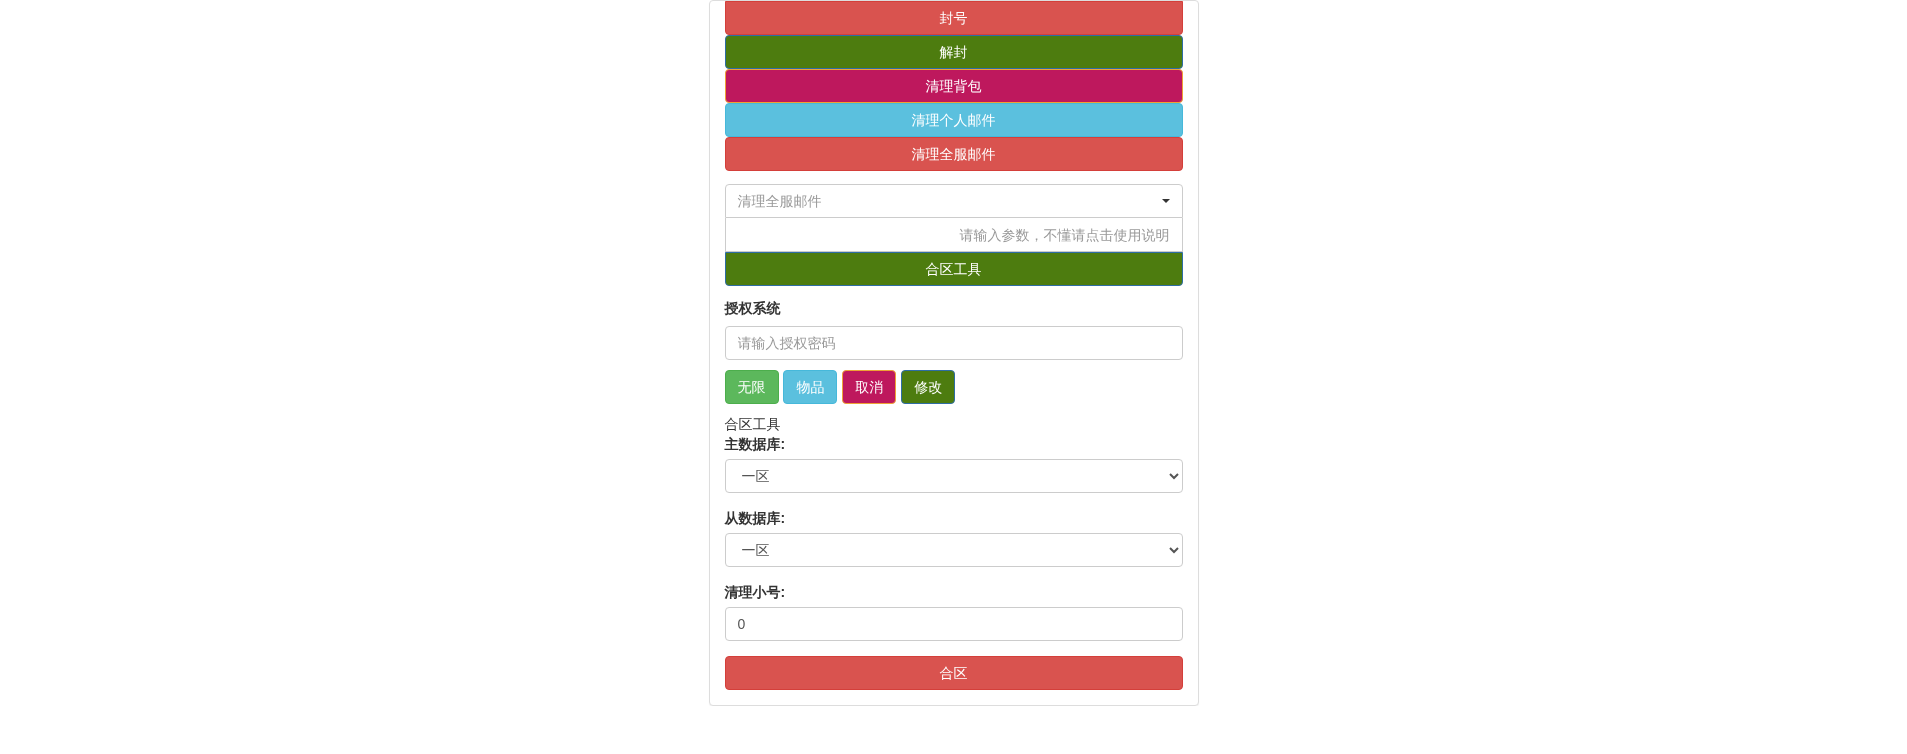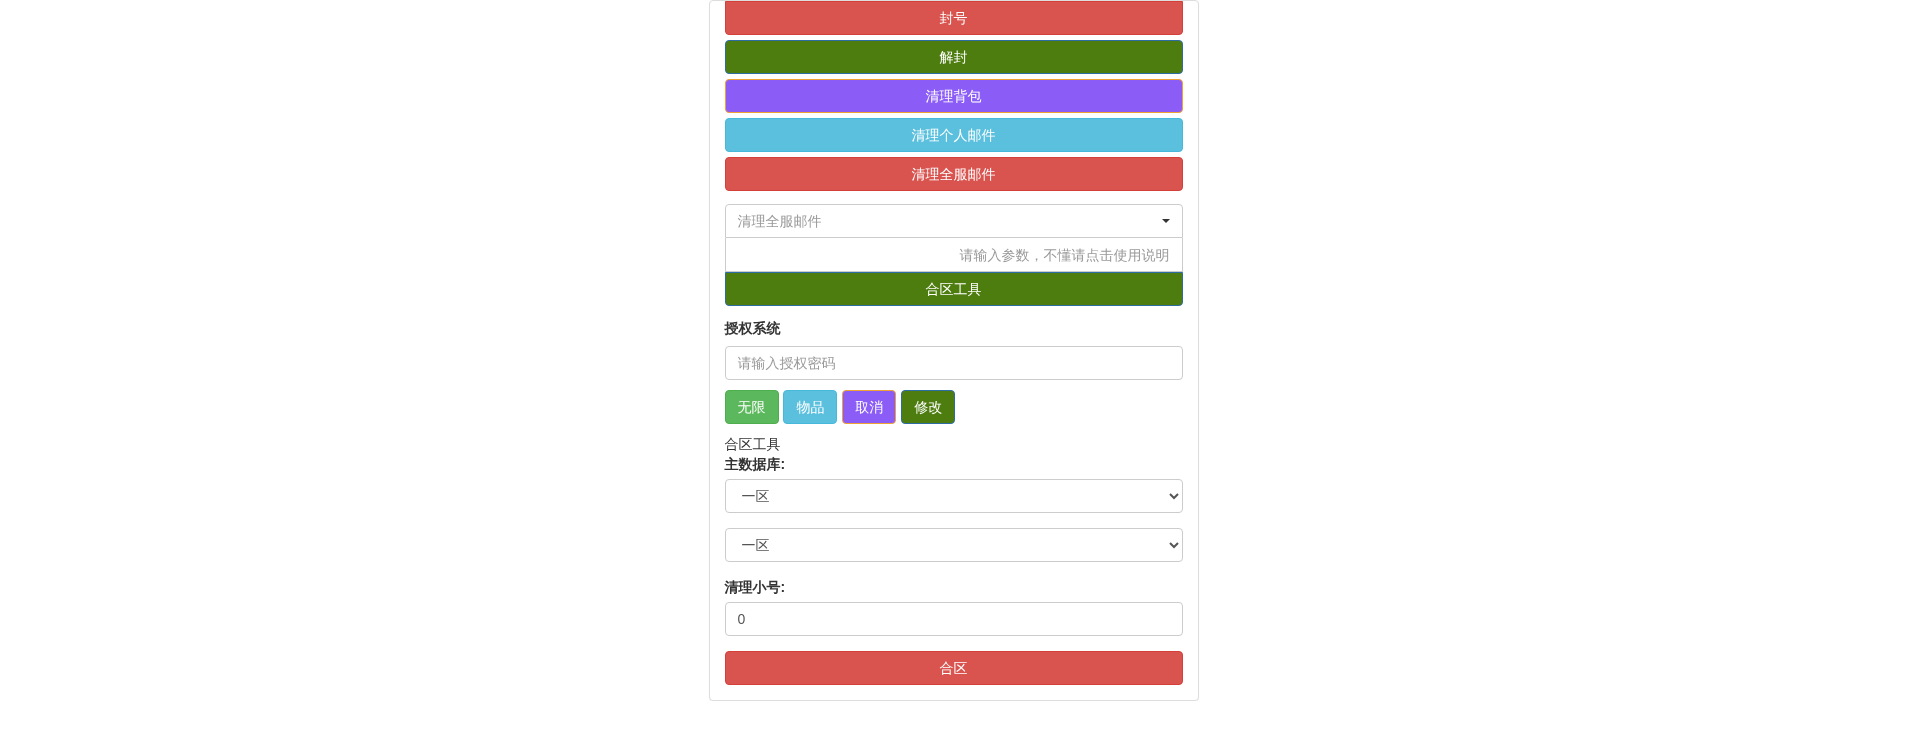--- a/index.html
+++ b/index.html
@@ -20,21 +20,20 @@
       background: #fff;
       border: 1px solid #ddd;
       border-radius: 4px;
       box-shadow: 0 1px 1px rgba(0,0,0,0.05);
       padding: 0 15px 15px 15px;
     }
     .btn {
       display: block;
       width: 100%;
       padding: 6px 12px;
-      margin-bottom: 5px;
       font-size: 14px;
       font-weight: 400;
       line-height: 1.42857143;
       text-align: center;
       white-space: nowrap;
       vertical-align: middle;
       cursor: pointer;
       border: 1px solid transparent;
       border-radius: 4px;
       color: #fff;
@@ -42,21 +41,21 @@
     }
     .btn-danger {
       background-color: #d9534f;
       border-color: #d43f3a;
     }
     .btn-primary {
       background-color: #4d7c0f;
       border-color: #2e6da4;
     }
     .btn-warning {
-      background-color: #8b5cf6;
+      background-color: #be185d;
       border-color: #eea236;
     }
     .btn-info {
       background-color: #5bc0de;
       border-color: #46b8da;
     }
     .btn-success {
       background-color: #5cb85c;
       border-color: #4cae4c;
       text-align: right;
@@ -185,20 +184,21 @@
   <div>合区工具</div>
 
   <div class="form-group" style="margin-top:0;">
     <label class="form-label">主数据库:</label>
     <select class="form-control">
       <option>一区</option>
     </select>
   </div>
 
   <div class="form-group">
+    <label class="form-label">从数据库:</label>
     <select class="form-control">
       <option>一区</option>
     </select>
   </div>
 
   <div class="form-group">
     <label class="form-label">清理小号:</label>
     <input type="text" class="form-control" value="0" style="">
   </div>
 

